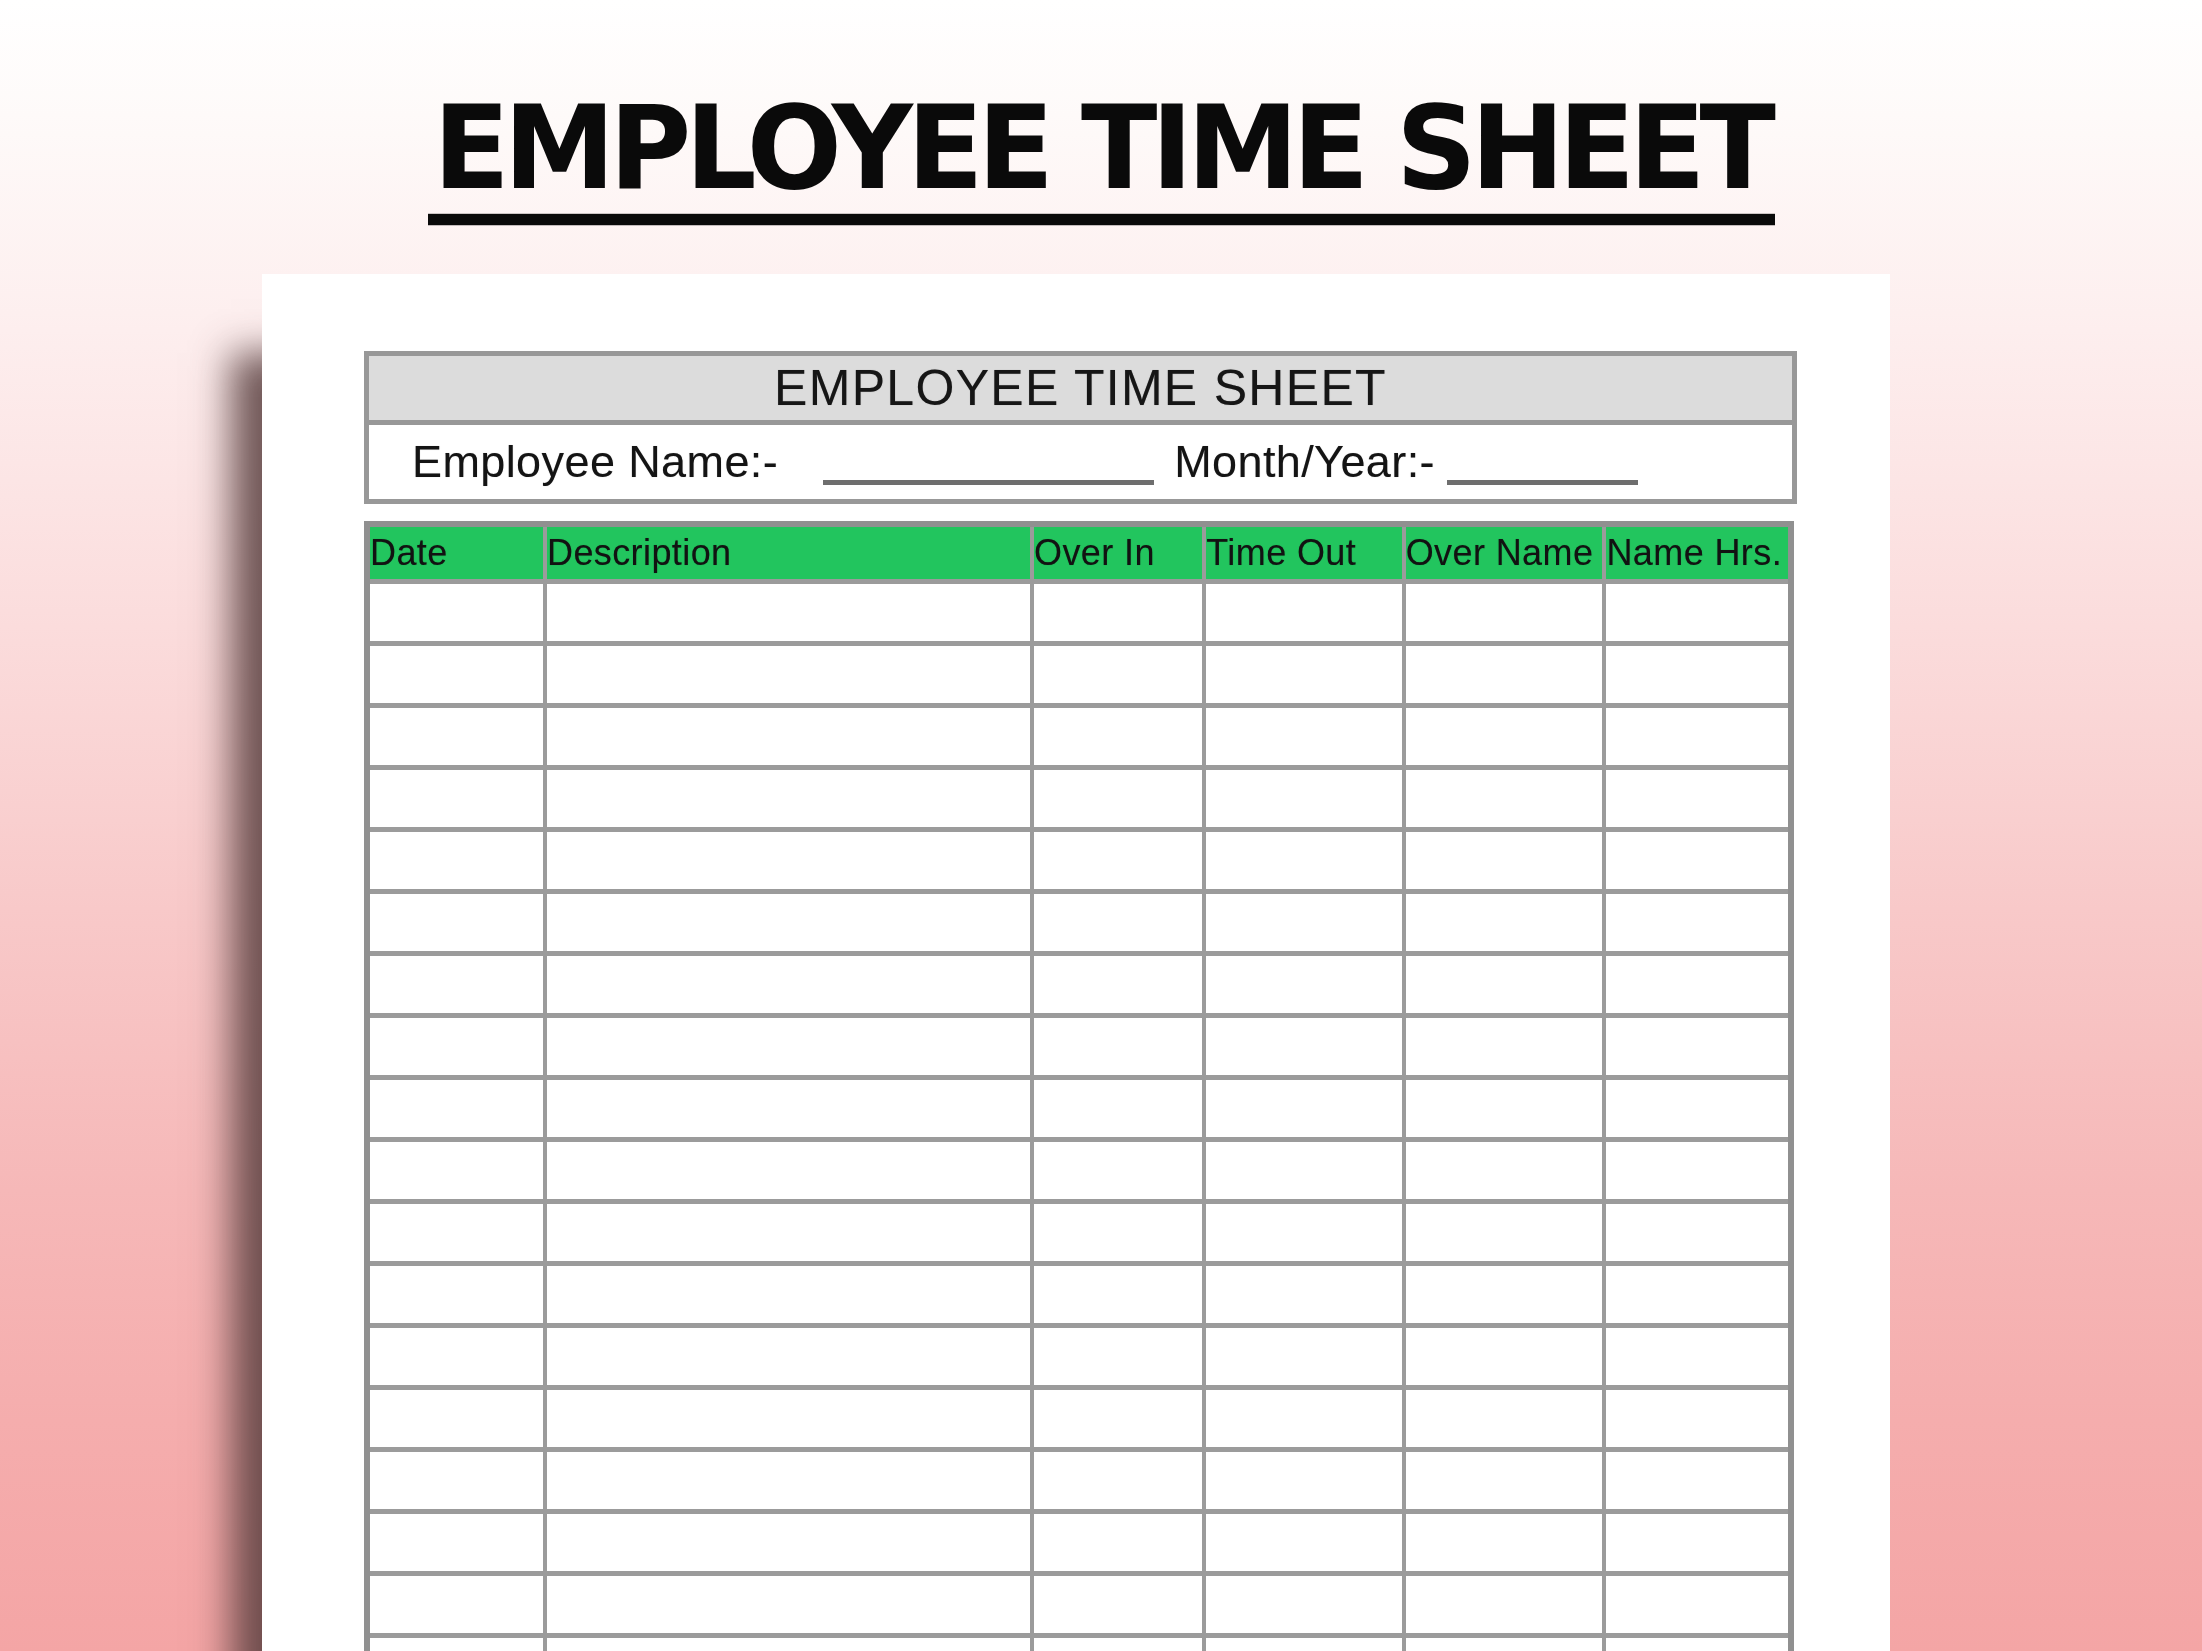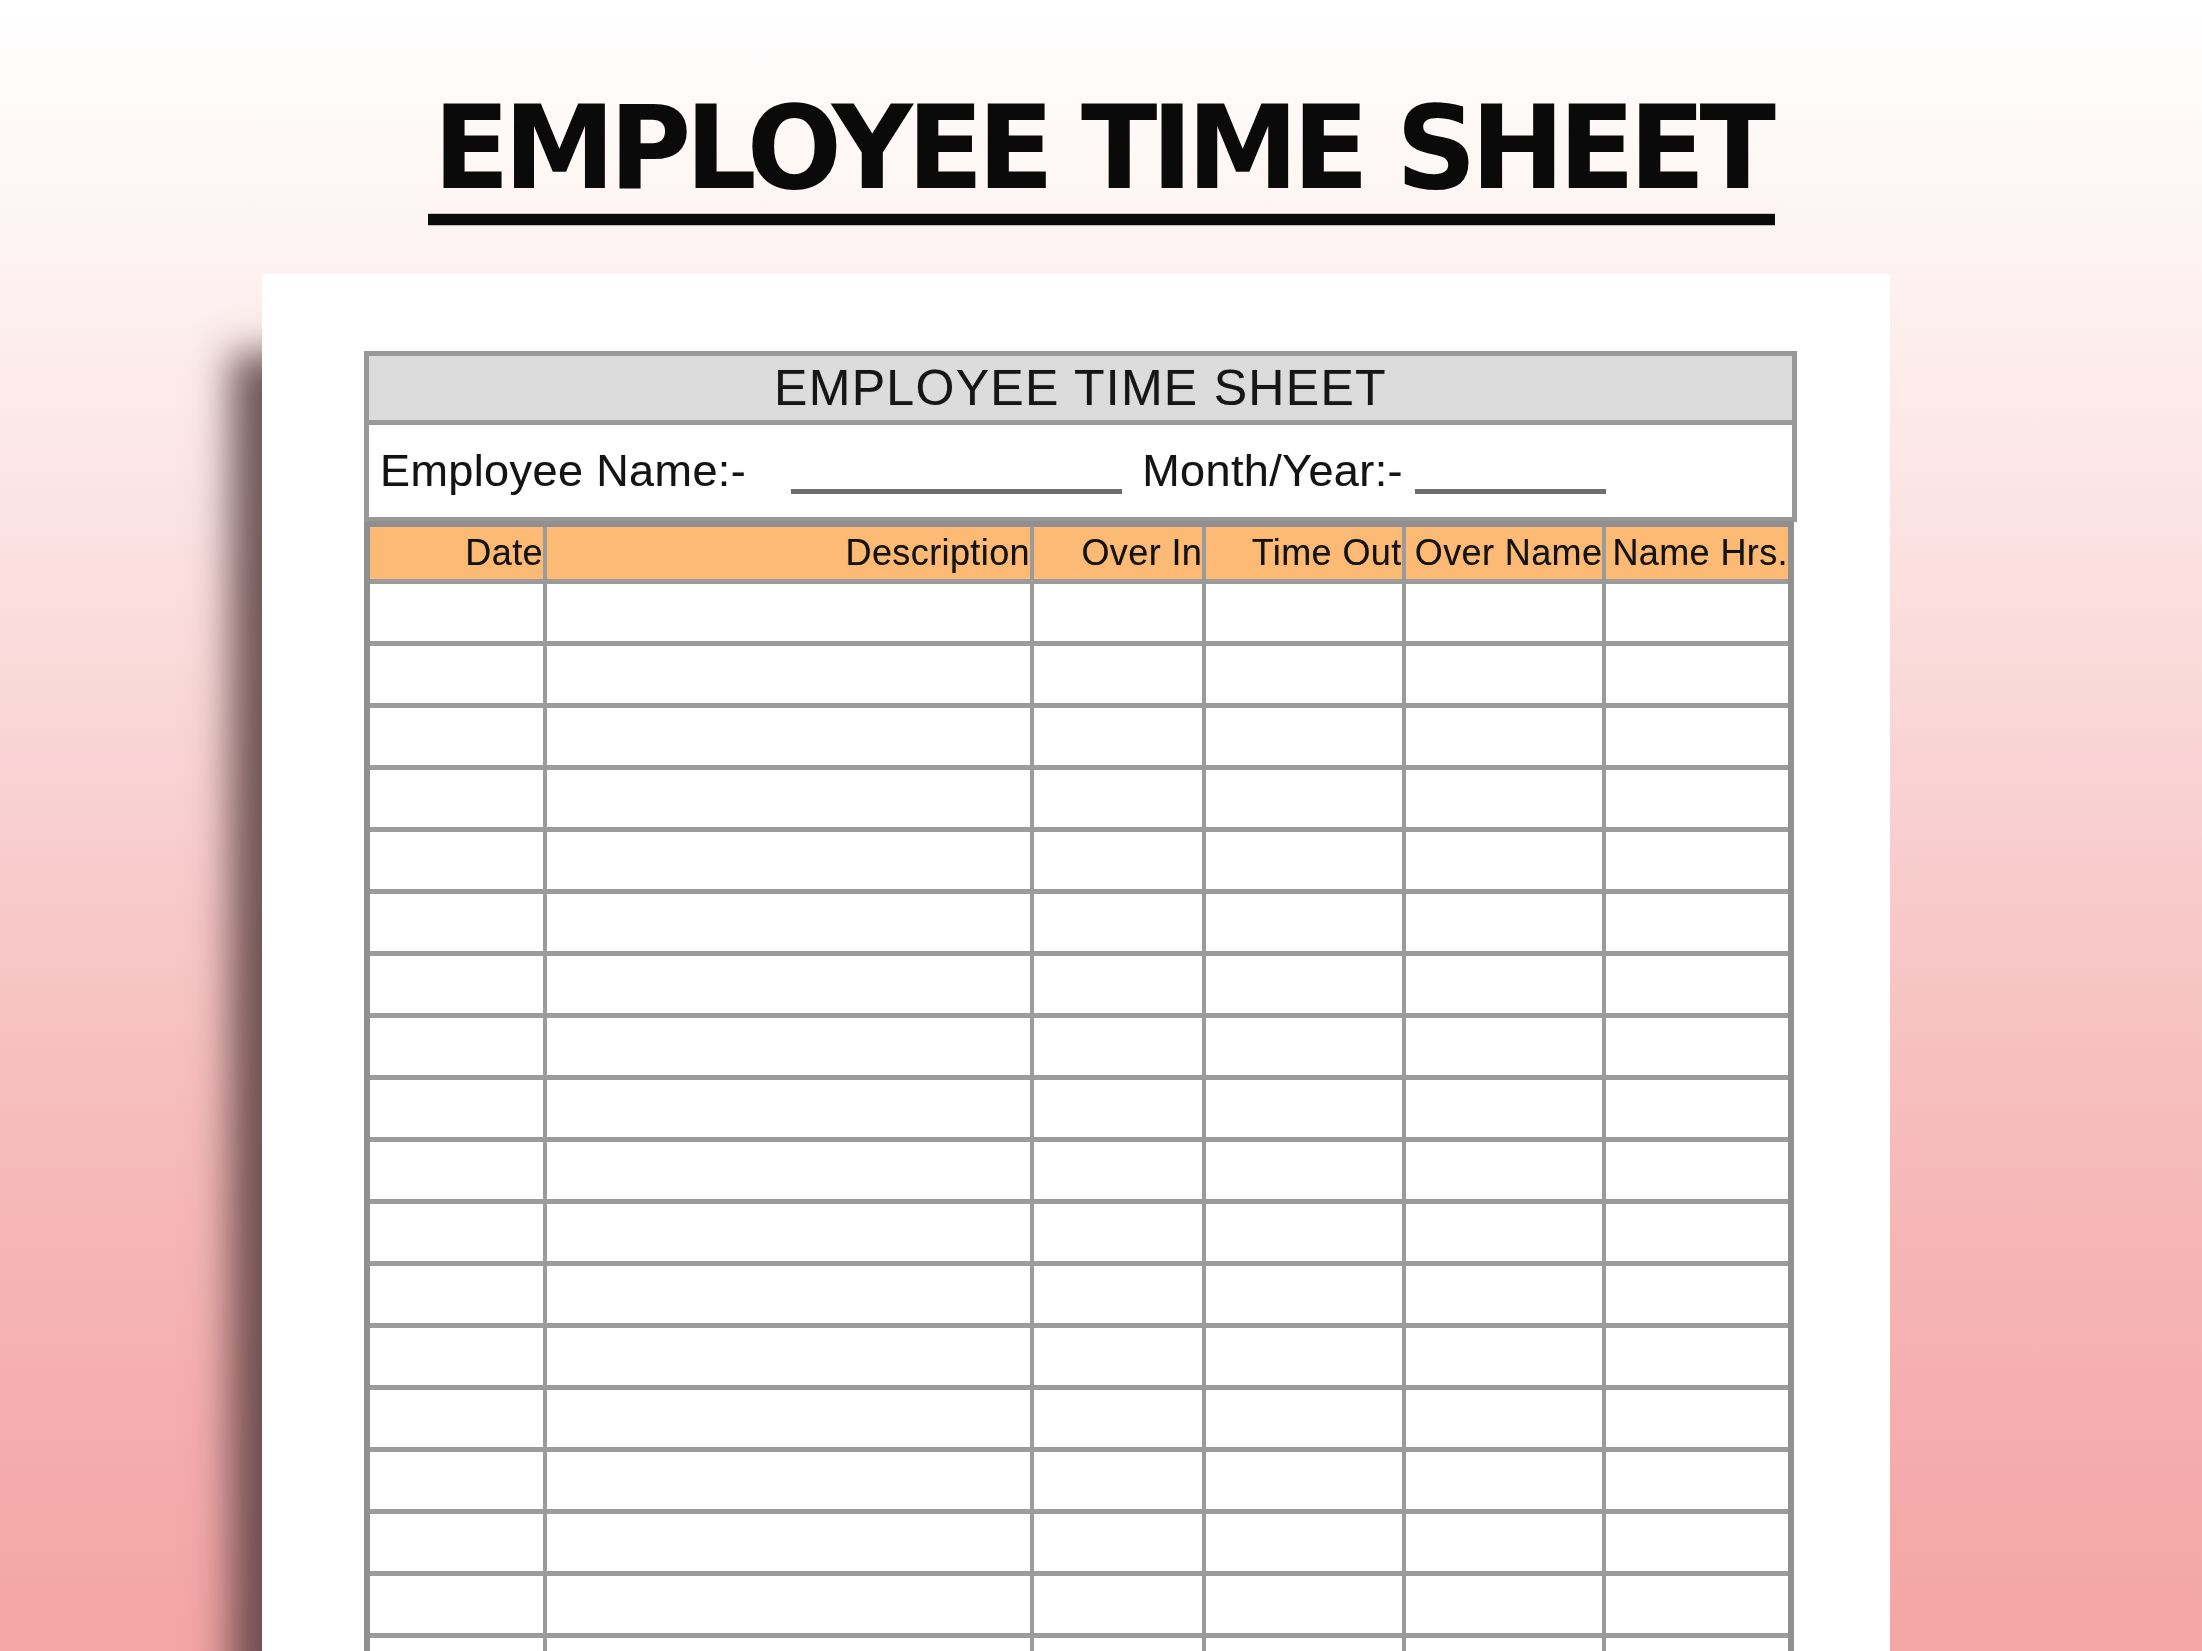--- a/index.html
+++ b/index.html
@@ -74,25 +74,25 @@
     border-bottom: 5.2px solid #989898;
     display: flex;
     align-items: center;
     justify-content: center;
     font-size: 50px;
     letter-spacing: 1.3px;
     color: #161616;
     text-shadow: 0 0 0.9px rgba(0,0,0,0.35);
   }
   .doc-box-fields {
-    height: 92px;
+    height: 74px;
     background: #ffffff;
     display: flex;
     align-items: center;
-    padding-left: 11px;
+    padding-left: 43px;
     font-size: 45px;
     letter-spacing: 0.4px;
     color: #141414;
     text-shadow: 0 0 0.9px rgba(0,0,0,0.3);
     white-space: nowrap;
     border-radius: 10px;
   }
   .fill-line {
     display: inline-block;
     height: 5.2px;
@@ -125,26 +125,26 @@
   }
   .timesheet th,
   .timesheet td {
     border: 4.3px solid #9b9b9b;
     border-top-width: 5.2px;
     border-bottom-width: 5.2px;
     padding: 0;
   }
   .timesheet th {
     height: 52px;
-    background: #fdba74;
+    background: #22c55e;
     font-weight: 400;
     font-size: 36px;
     letter-spacing: 0.4px;
     color: #121212;
-    text-align: right;
+    text-align: left;
     vertical-align: middle;
     text-shadow: 0 0 0.9px rgba(0,0,0,0.35);
     white-space: nowrap;
   }
   .timesheet td {
     height: 57px;
     background: #ffffff;
   }
 </style>
 </head>

